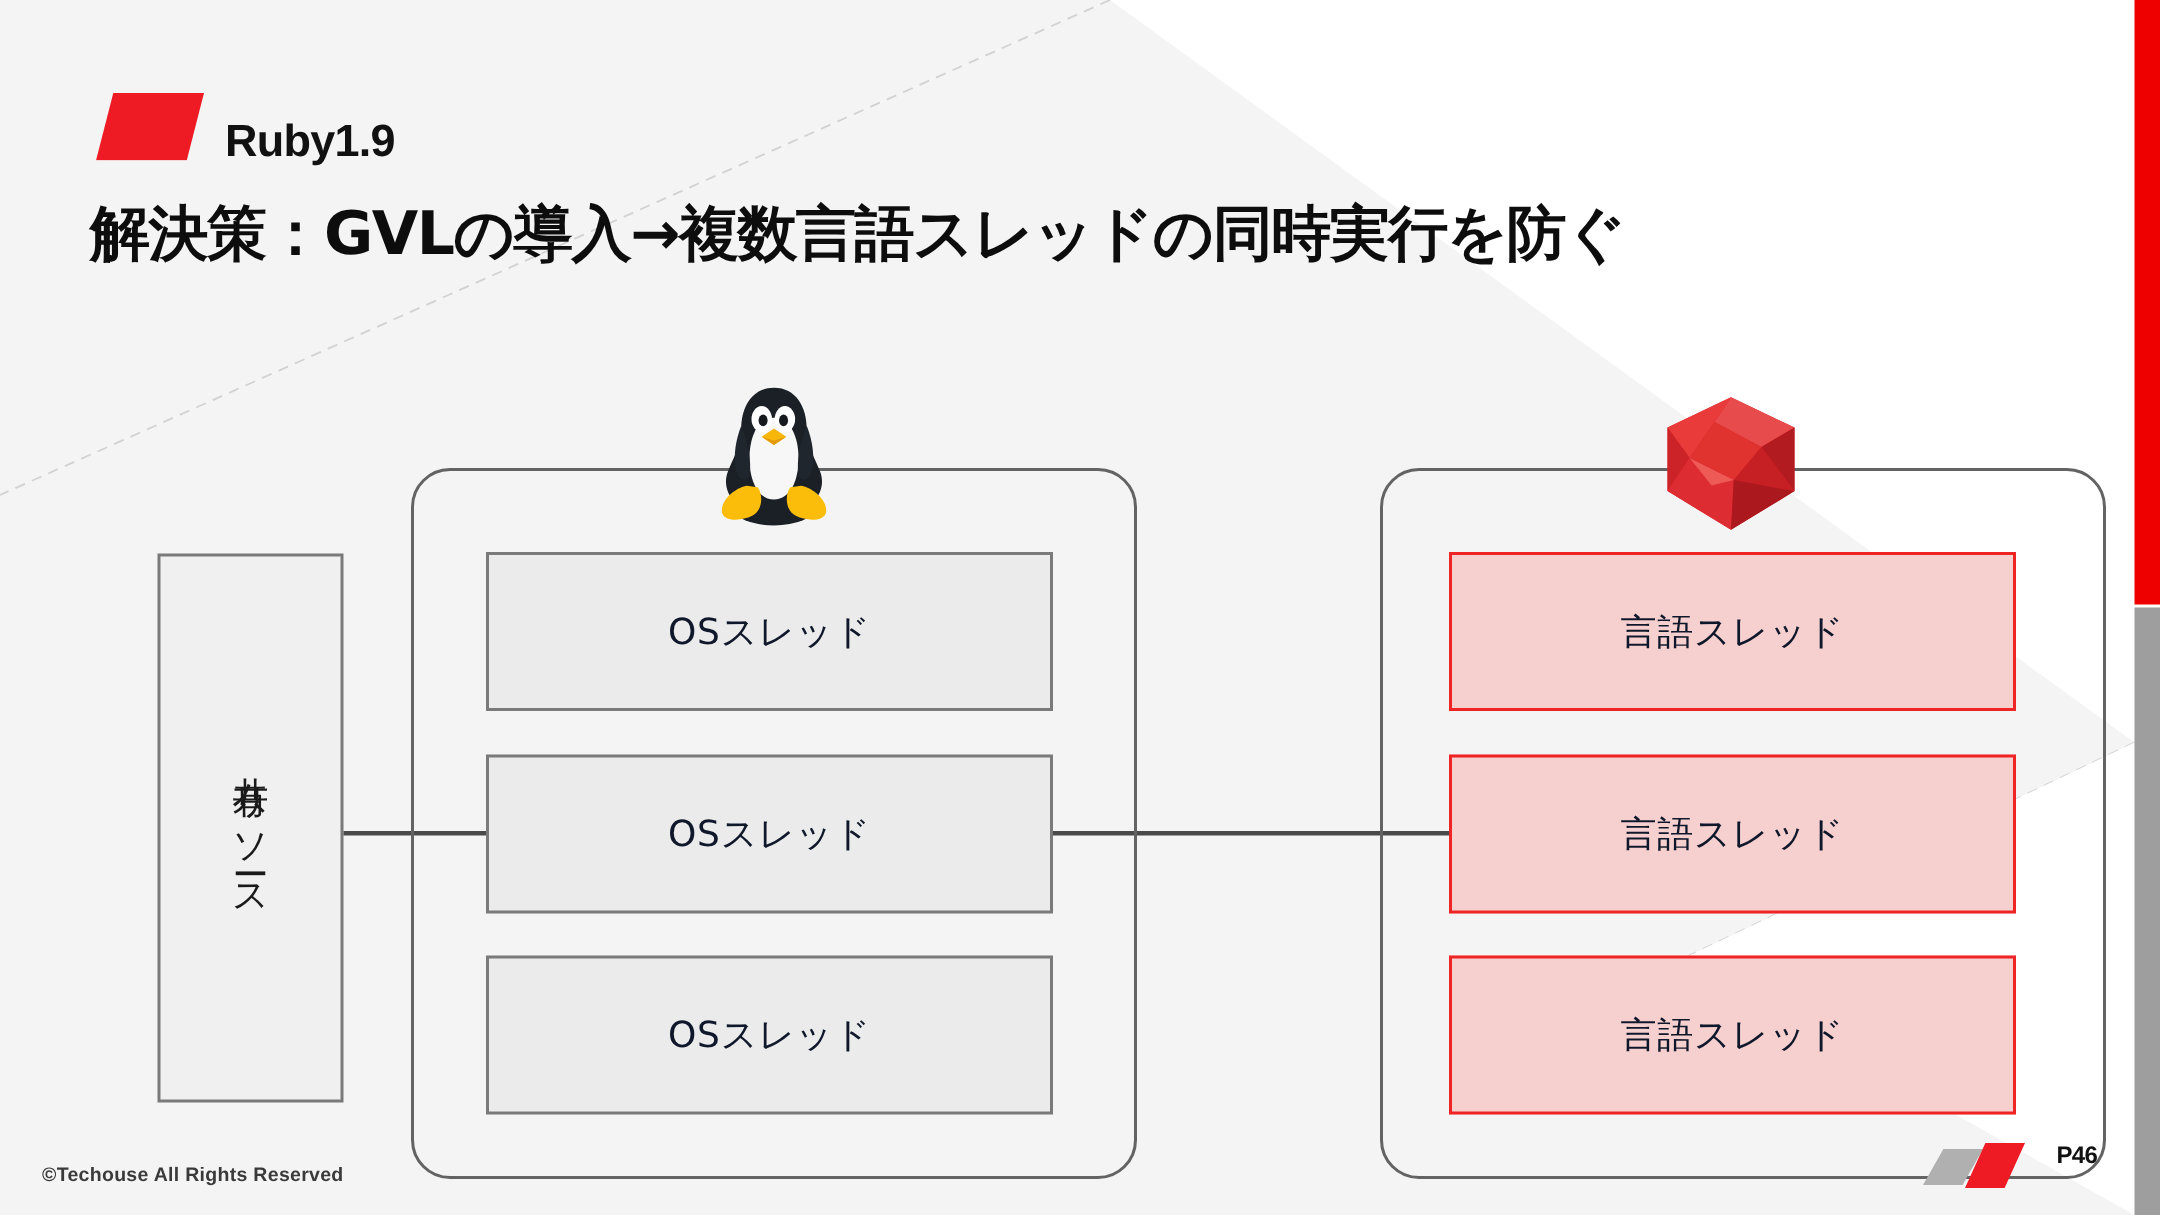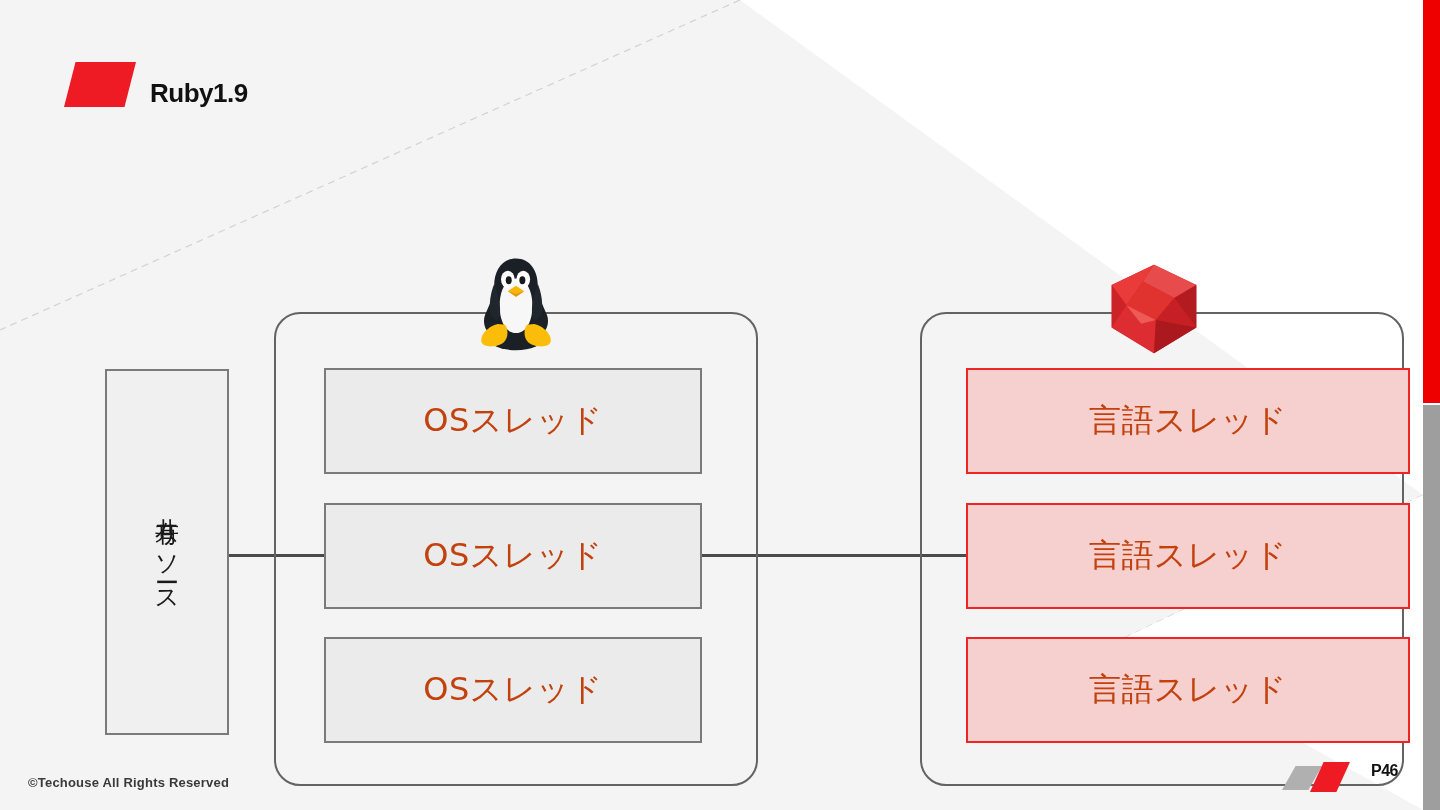--- a/index.html
+++ b/index.html
@@ -26,21 +26,21 @@
   .edge-bar.gray{top:405px;bottom:0;background:#9e9e9e;}
 
   
   .logo-mark{
     position:absolute;left:64px;top:62px;width:72px;height:45px;
     background:#ee1b24;
     clip-path:polygon(16% 0%,100% 0%,84% 100%,0% 100%);
   }
   .eyebrow{
     position:absolute;left:150px;top:78px;
-    font-size:26px;font-weight:bold;color:#111111;
+    font-size:30px;font-weight:bold;color:#111111;
     letter-spacing:-0.5px;
     font-family:"Liberation Sans","DejaVu Sans",sans-serif;
     text-align:center;
   }
   .slide-title{
     position:absolute;left:60px;top:128px;
     font-size:40px;font-weight:bold;color:#0d0d0d;
     letter-spacing:-1px;white-space:nowrap;
     font-family:"DejaVu Sans","Liberation Sans",sans-serif;
   }
@@ -68,31 +68,31 @@
     box-sizing:border-box;
   }
   .group.os{left:274px;top:312px;width:484px;height:474px;}
   .group.lang{left:920px;top:312px;width:484px;height:474px;}
 
   
   .thread{
     position:absolute;
     box-sizing:border-box;
     display:flex;align-items:center;justify-content:center;
-    font-size:32px;color:#c2410c;
+    font-size:24px;color:#0f172a;
     letter-spacing:0.5px;
     font-family:"DejaVu Sans","Liberation Sans",sans-serif;
   }
   .thread.os{
     background:#ebebeb;border:2px solid #7a7a7a;
     left:324px;width:378px;height:106px;
   }
   .thread.lang{
     background:#f6cfcf;border:2px solid #ef2424;
-    left:966px;width:444px;height:106px;
+    left:966px;width:378px;height:106px;
   }
   .row0{top:368px;}
   .row1{top:503px;}
   .row2{top:637px;}
 
   
   .connector{position:absolute;height:3px;background:#4a4a4a;top:554px;}
   .connector.left{left:229px;width:97px;}
   .connector.right{left:700px;width:268px;}
 
@@ -136,20 +136,21 @@
     <polyline points="740,0 0,330" fill="none" stroke="#d2d2d2" stroke-width="1.2" stroke-dasharray="7 5"></polyline>
     <polyline points="1423,495 1120,640" fill="none" stroke="#d2d2d2" stroke-width="1.2" stroke-dasharray="7 5"></polyline>
     <polygon points="1423,495 1120,640 1423,810" fill="#ffffff"></polygon>
   </svg>
 
   <div class="edge-bar red"></div>
   <div class="edge-bar gray"></div>
 
   <div class="logo-mark"></div>
   <div class="eyebrow">Ruby1.9</div>
+  <div class="slide-title">解決策：GVLの導入→複数言語スレッドの同時実行を防ぐ</div>
 
   <div class="shared-box">
     <div class="shared-label">共有リソース</div>
   </div>
 
   <div class="connector left"></div>
   <div class="connector right"></div>
 
   <div class="group os"></div>
   <div class="thread os row0">OSスレッド</div>

